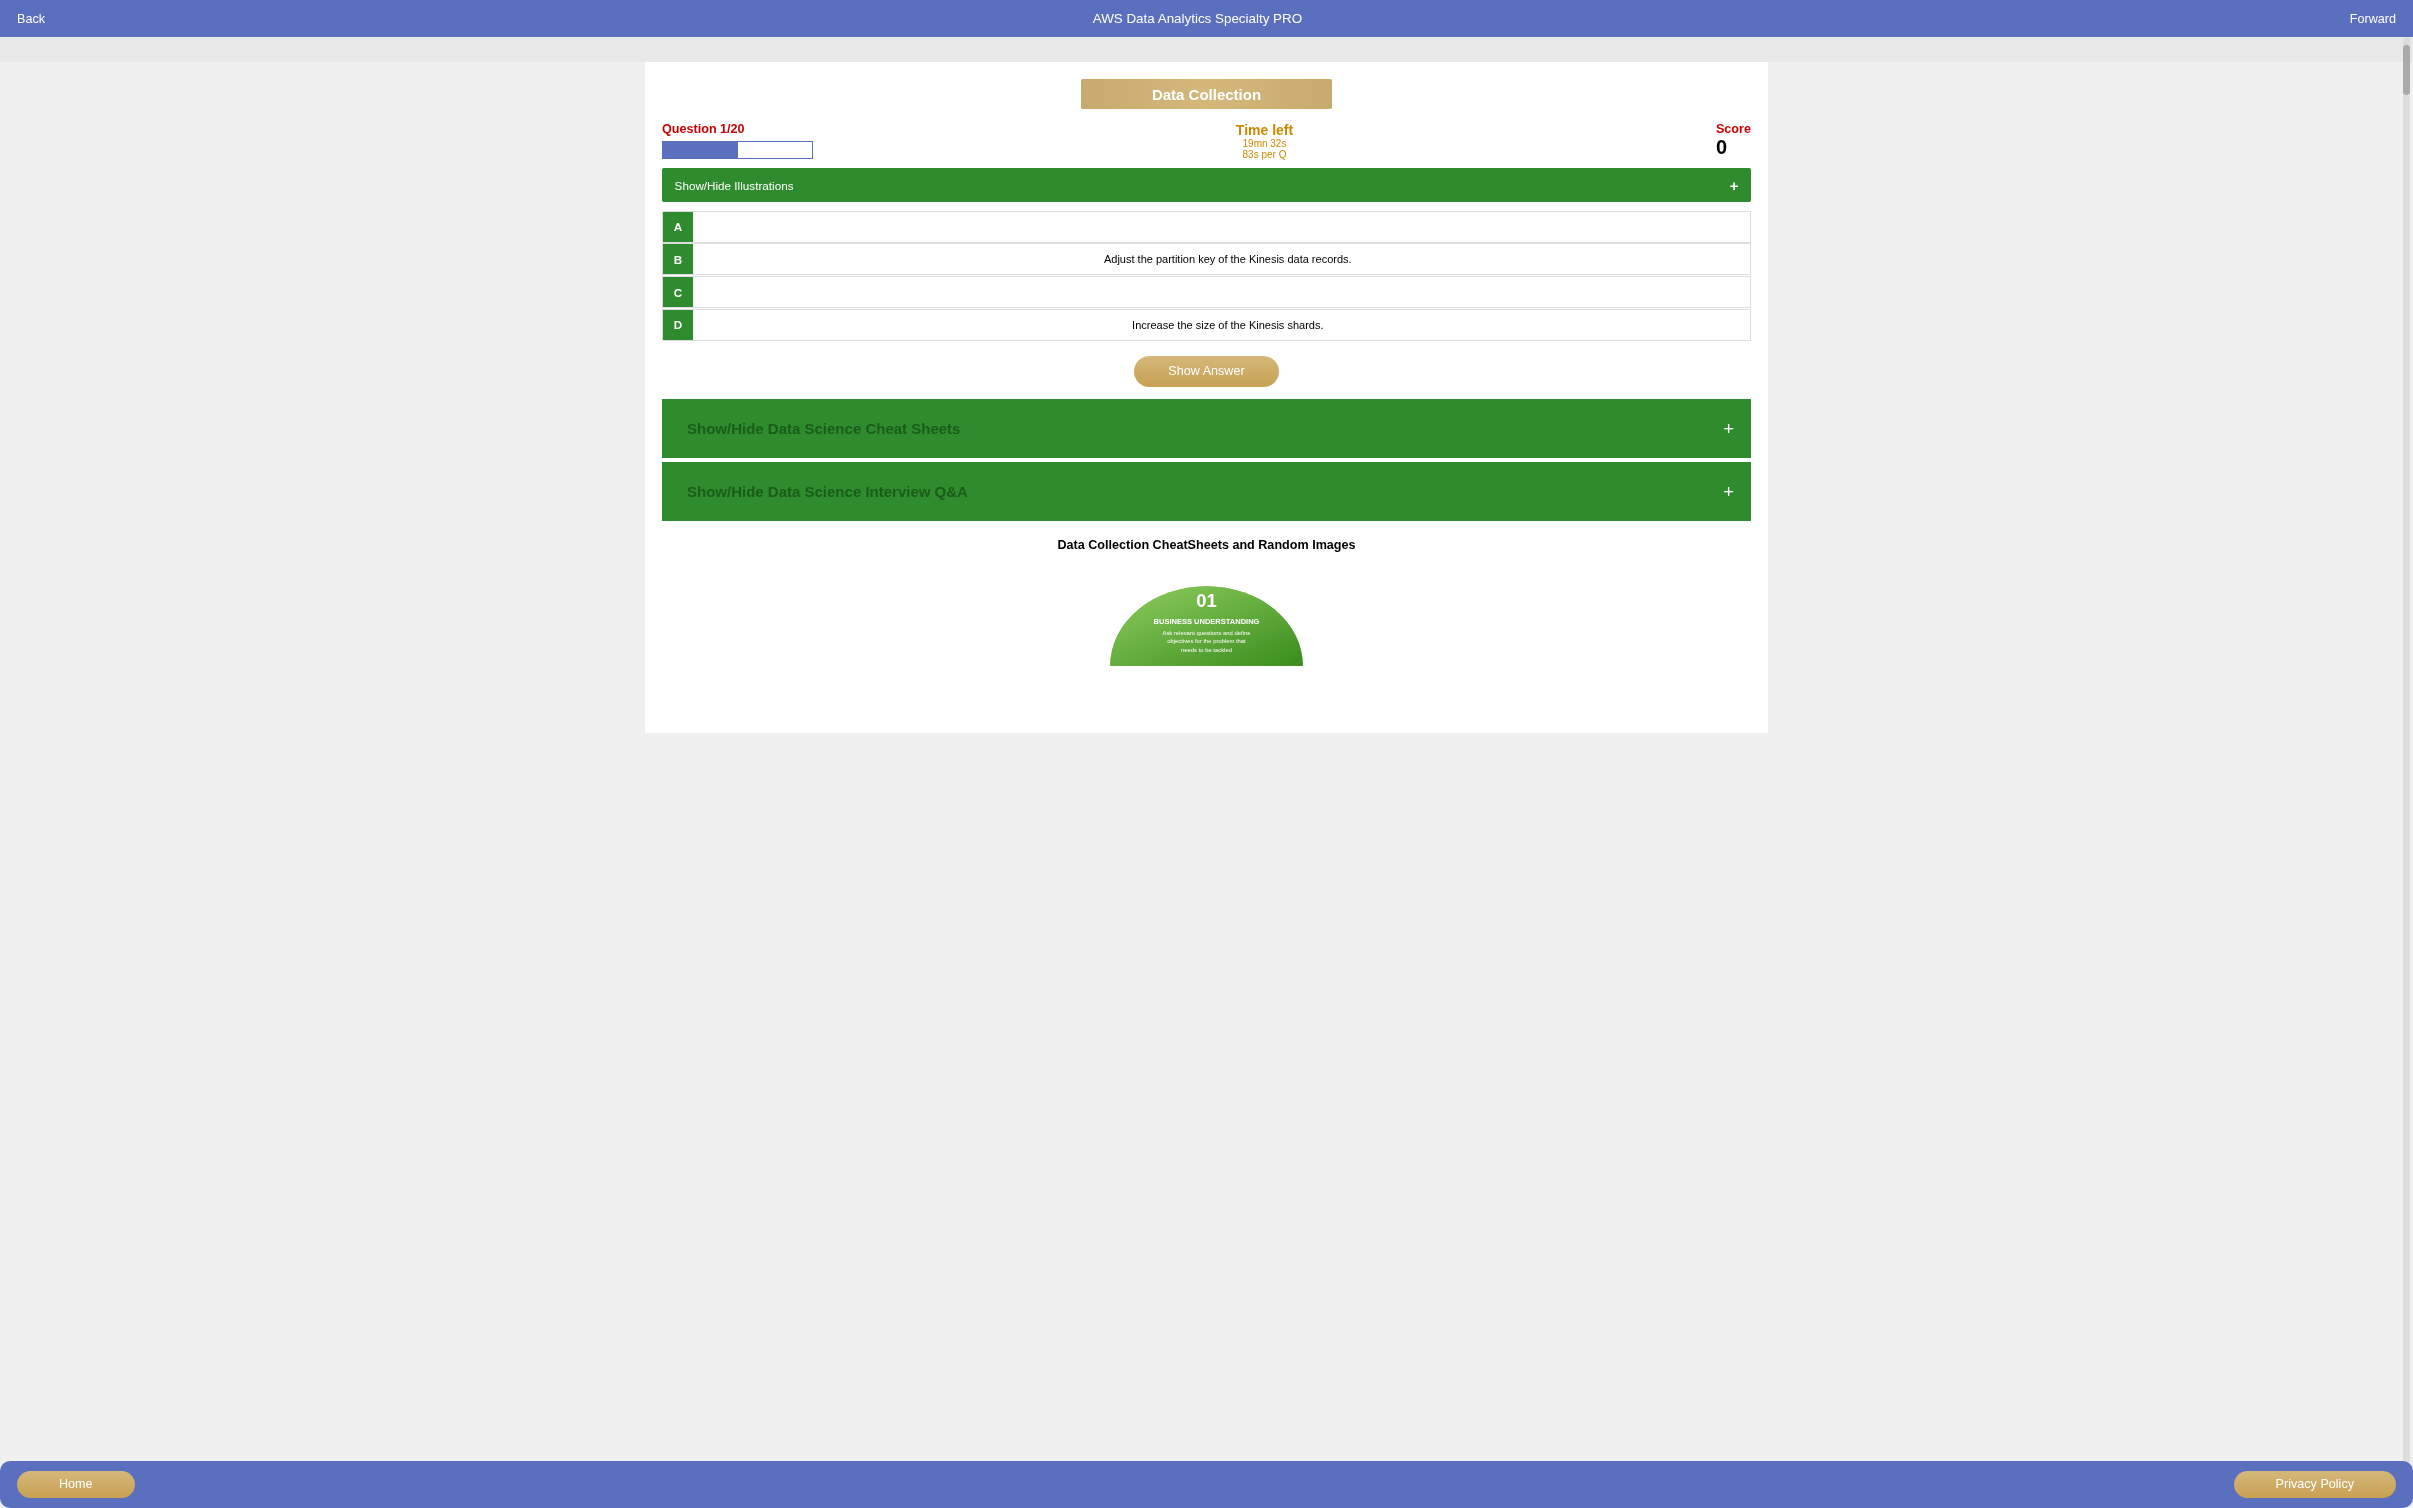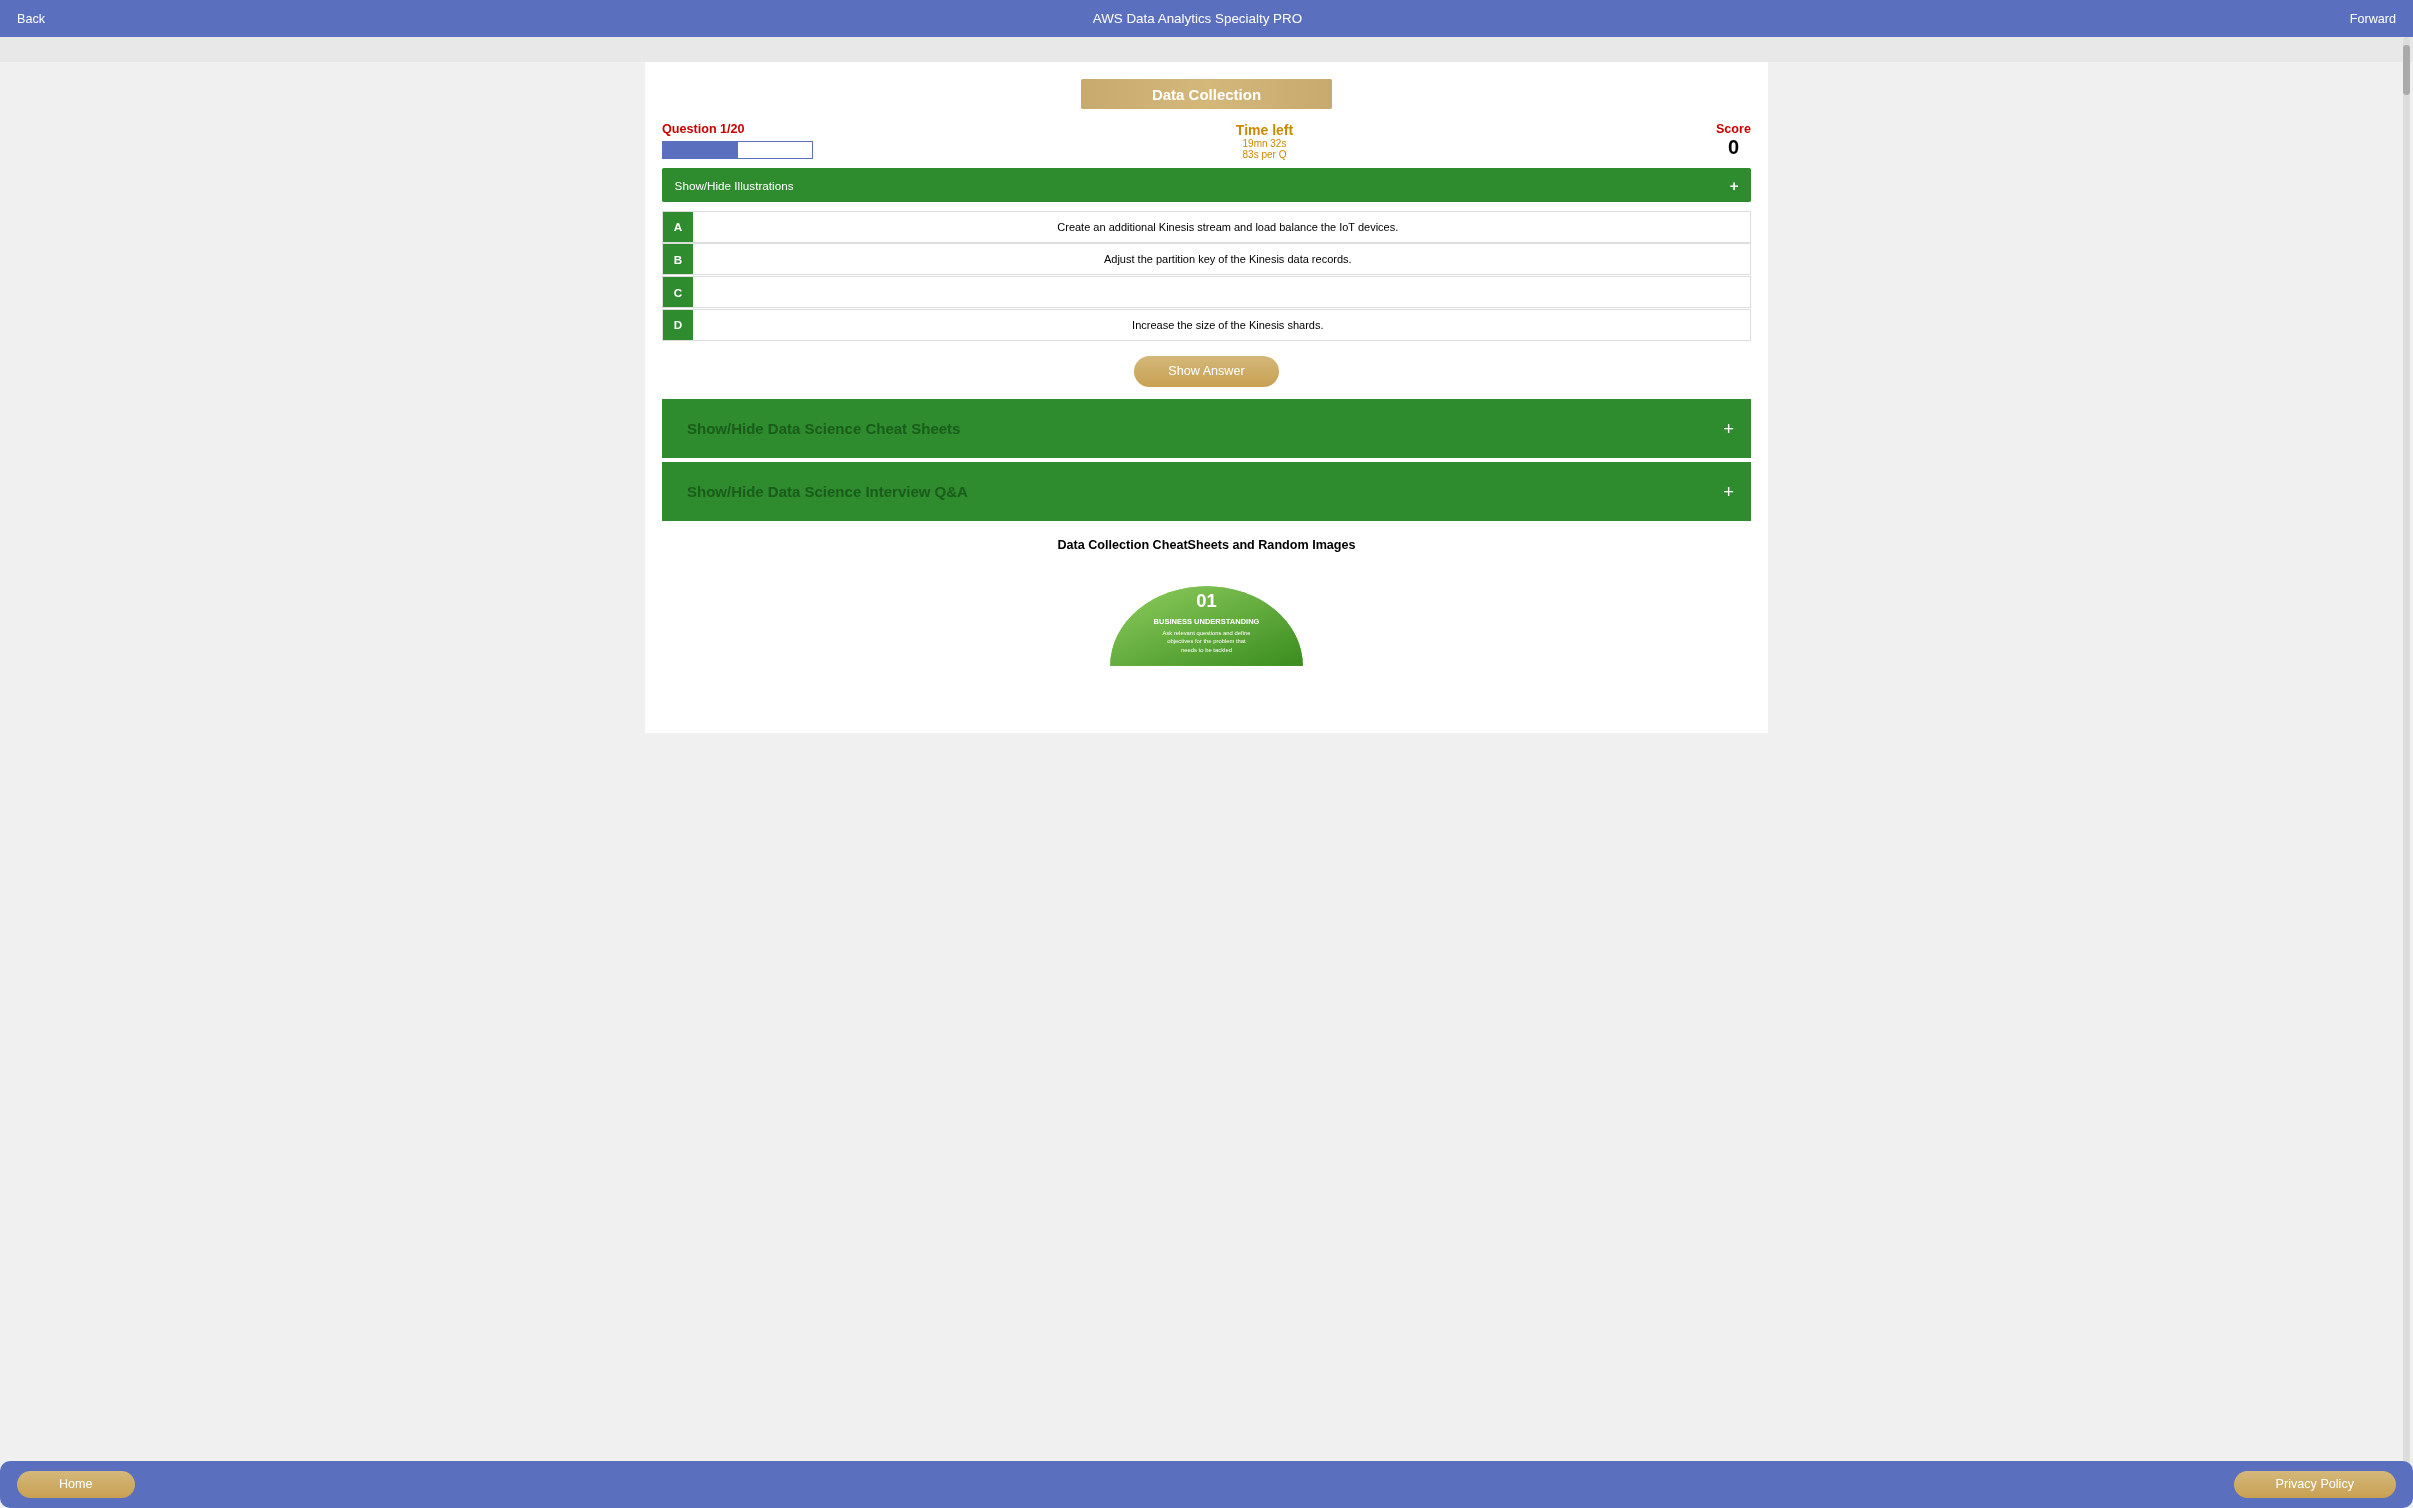--- a/index.html
+++ b/index.html
@@ -42,21 +42,21 @@
     .question-header-row {
       display: flex;
       align-items: flex-start;
       justify-content: space-between;
       margin-bottom: 8.4px;
     }
     .question-label { color: #cc0000; font-weight: bold; font-size: 12.6px; }
     .time-section { text-align: center; }
     .time-label { color: #cc8800; font-weight: bold; font-size: 14px; }
     .time-value { color: #cc8800; font-size: 10px; }
-    .score-section { text-align: center; }
+    .score-section { text-align: left; }
     .score-label { color: #cc0000; font-weight: bold; font-size: 12.6px; }
     .score-value { font-size: 20px; font-weight: bold; color: #000; }
 
     
     .progress-bar-container {
       display: flex;
       width: 151px;
       height: 18.4px;
       border: 1.7px solid #5b6fbf;
       margin-top: 5px;
@@ -256,21 +256,20 @@
 
 
   <div class="illustrations-bar">
     <span>Show/Hide Illustrations</span>
     <span class="plus">+</span>
   </div>
 
   <div>
     <div class="answer-option">
       <div class="option-label">A</div>
-      <div class="option-text">Create an additional Kinesis stream and load balance the IoT devices.</div>
     </div>
     <div class="answer-option">
       <div class="option-label">B</div>
       <div class="option-text">Adjust the partition key of the Kinesis data records.</div>
     </div>
     <div class="answer-option">
       <div class="option-label">C</div>
     </div>
     <div class="answer-option">
       <div class="option-label">D</div>

